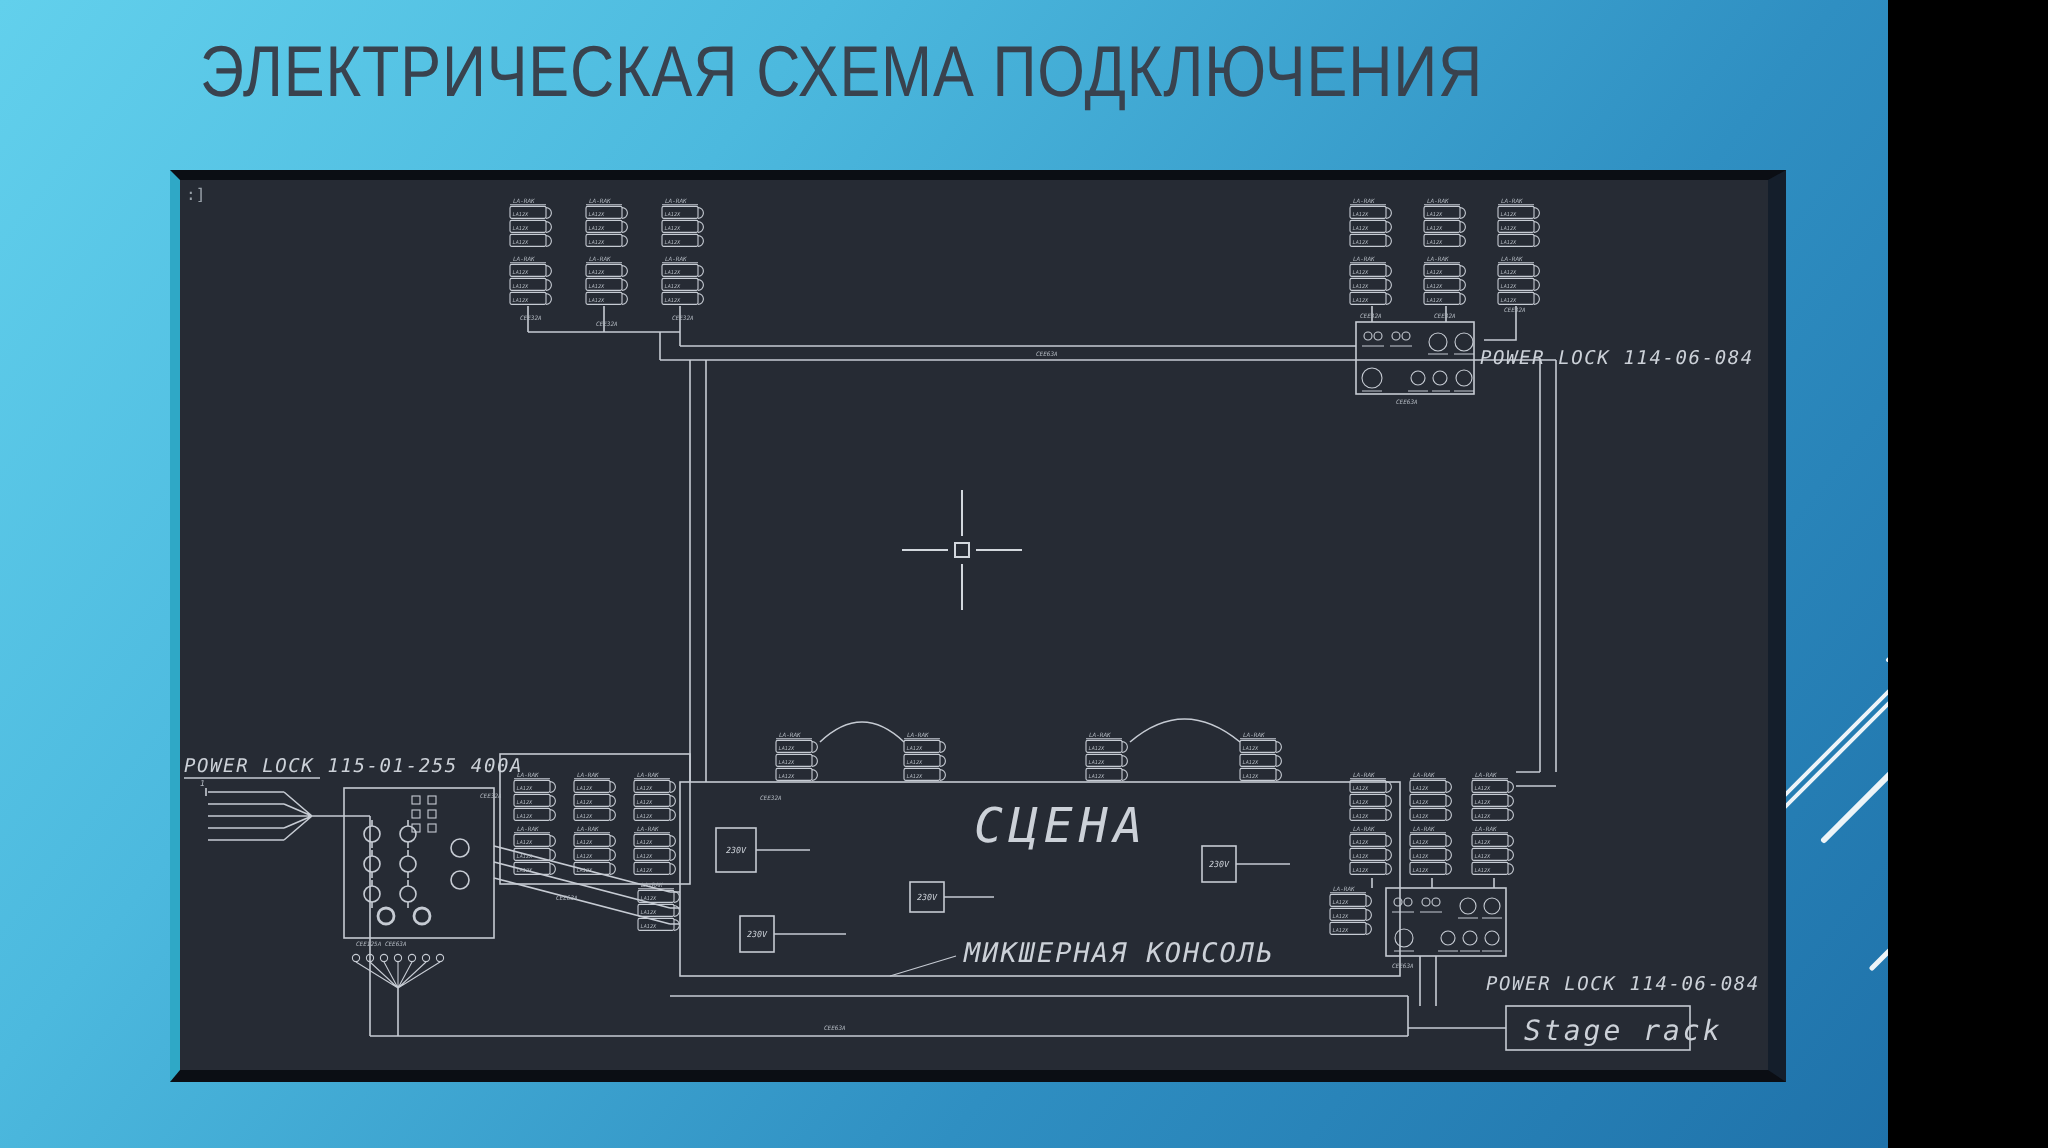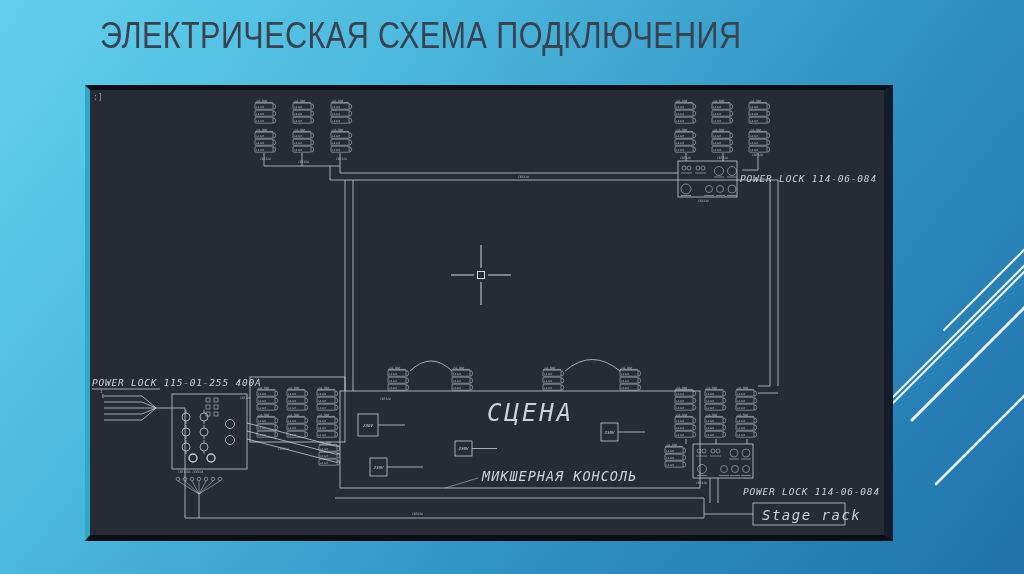--- a/index.html
+++ b/index.html
@@ -1,16 +1,16 @@
 <!DOCTYPE html>
 <html><head>
 <meta charset="utf-8">
 <style>
   html,body{margin:0;padding:0;background:#000;}
-  .slide{position:relative;width:1024px;height:574px;overflow:hidden;
+  .slide{position:relative;width:944px;height:574px;overflow:hidden;
          background:linear-gradient(128deg,#62d0ec 0%,#4cb9de 30%,#2f8fc2 66%,#1f72aa 100%);
          font-family:"Liberation Sans",sans-serif;}
   .decor{position:absolute;left:0;top:0;width:1024px;height:574px;}
   .title{position:absolute;left:100px;top:16px;font-size:36px;line-height:40px;color:#39424e;
          white-space:nowrap;letter-spacing:.5px;transform:scaleX(.85);transform-origin:left top;
          font-family:"Liberation Sans",sans-serif;}
   .cad{position:absolute;left:85px;top:85px;width:808px;height:456px;box-sizing:border-box;
        background:#262b34;
        border-top:5px solid #0b0e14;border-bottom:6px solid #0b0e14;
        border-left:5px solid #2fa8c6;border-right:9px solid #141e2b;}

